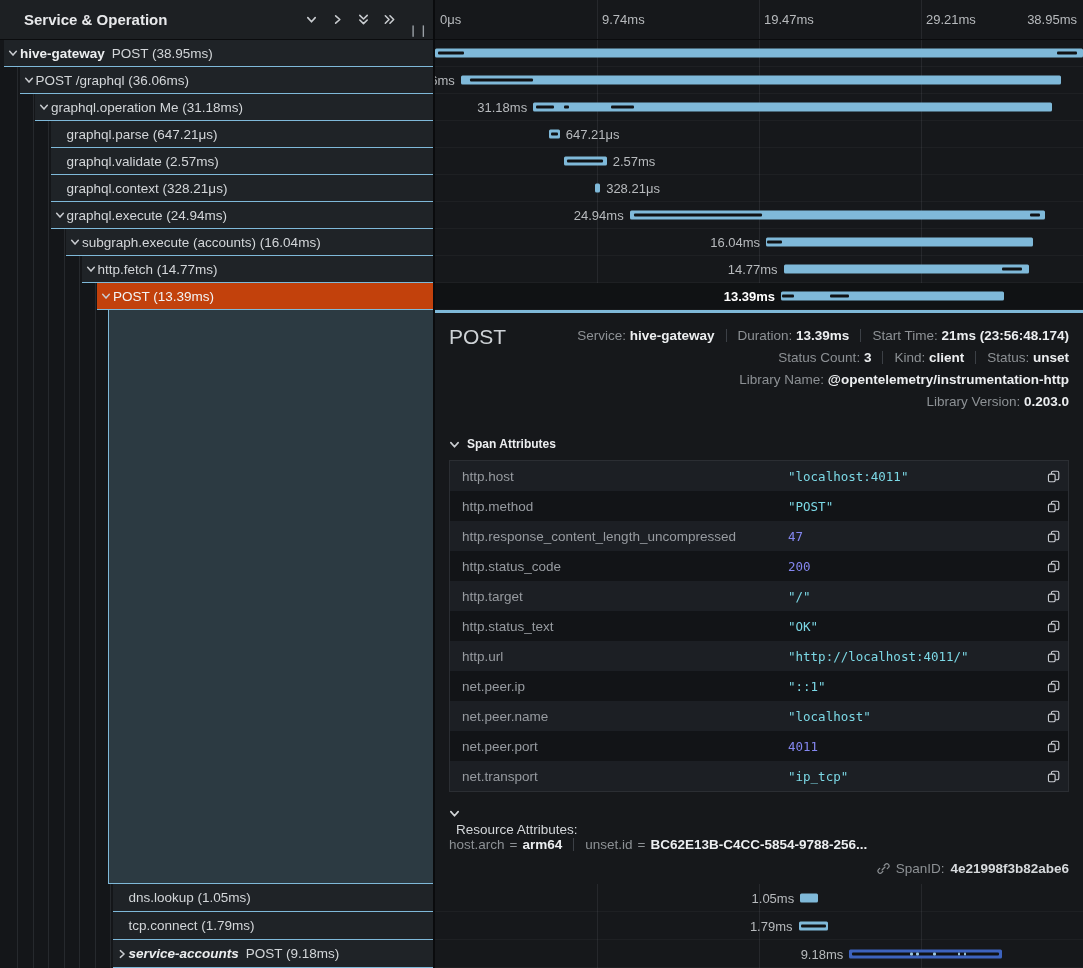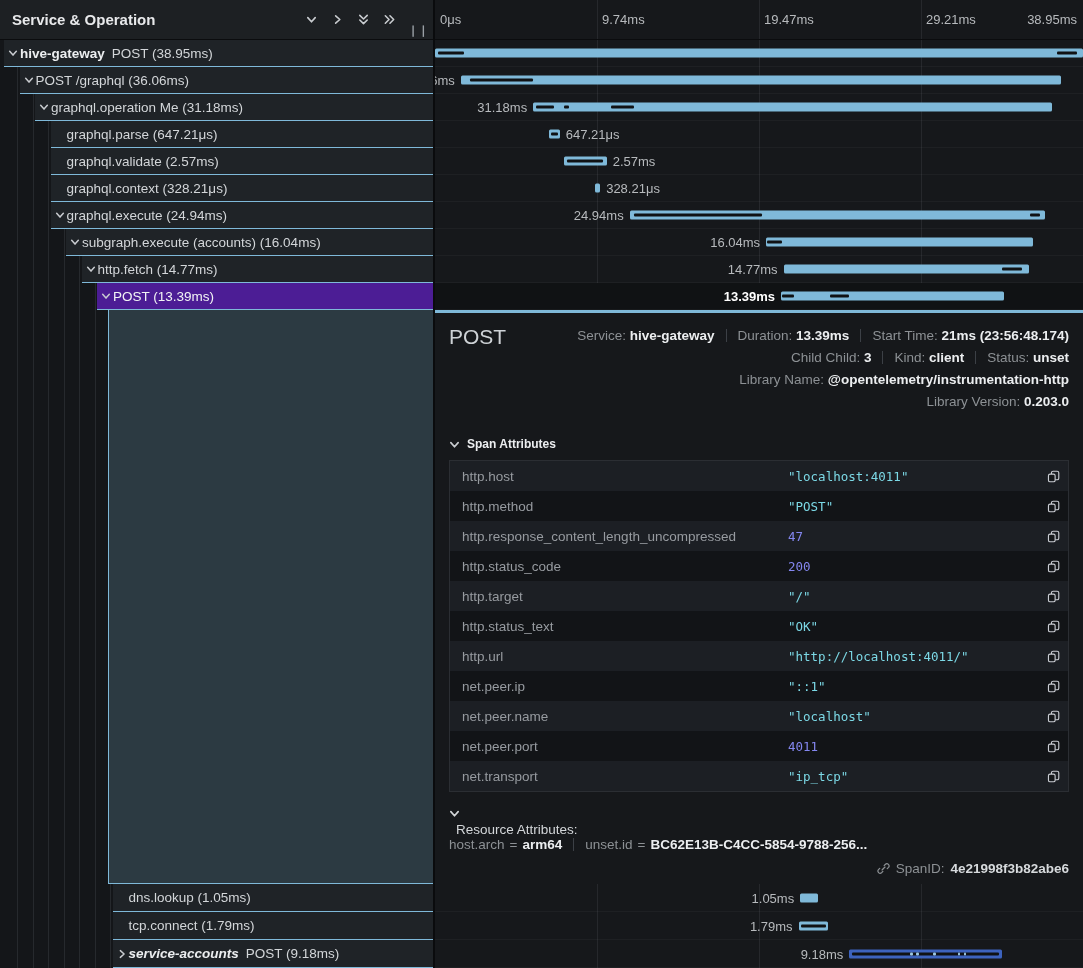--- a/index.html
+++ b/index.html
@@ -17,33 +17,33 @@
   #indent-guides {
     position:absolute; left:0; top:40px; width:433px; height:928px;
     background:repeating-linear-gradient(90deg, transparent 0px, transparent 14.5px, #26292d 14.5px, #26292d 15.5px);
     background-position:3px 0;
   }
   #left-header {
     position:absolute; left:0; top:0; width:433px; height:40px;
     background:#1d2023; border-bottom:1px solid #0b0c0e; z-index:5;
     display:flex; align-items:center;
   }
-  #left-header .title { font-size:15px; font-weight:700; color:#e8e9eb; padding-left:12px; flex:1; }
+  #left-header .title { font-size:15px; font-weight:700; color:#e8e9eb; padding-left:24px; flex:1; }
   .hdr-icon { width:26px; height:26px; display:flex; align-items:center; justify-content:center; cursor:pointer; color:#c9ccd0; }
   .hdr-icon svg { display:block; }
   #resize-handle { color:#9aa0a6; font-size:11px; font-weight:700; letter-spacing:1px;
     align-self:flex-end; padding:0 4px 2px 6px; cursor:col-resize; }
   
   .tree-row { position:absolute; left:0; width:433px; z-index:2; }
   .tree-row .row-content {
     position:absolute; top:0; right:0; bottom:0;
     background:#1f2327; border-bottom:1px solid #7fb9d9;
     display:flex; align-items:center; cursor:pointer; overflow:hidden; white-space:nowrap;
   }
-  .tree-row.selected .row-content { background:#4c1d95; }
+  .tree-row.selected .row-content { background:#c2410c; }
   .tree-chevron { width:14px; margin-left:2px; color:#c9ccd0; display:flex; align-items:center; justify-content:center; flex:none; cursor:pointer; }
   .tree-chevron.none { visibility:hidden; }
   .tree-chevron svg { display:block; }
   .tree-chevron.right svg { transform:rotate(-90deg); }
   .svc-name { font-weight:700; color:#eceef0; margin-right:7px; }
   .svc-name.italic { font-style:italic; }
   .op-name { color:#d3d6d9; }
   .tree-row.selected .op-name { color:#f2f4f5; }
   
   #expansion {
@@ -196,21 +196,21 @@
           </div>
           <span class="bar-label" style="right: calc(36.0719% + 6px);">9.18ms</span>
         </div>
       </div>
 
     <div id="detail-panel">
       <div id="detail-content">
         <div id="detail-title">POST</div>
         <div id="detail-meta">
             <div class="meta-line"><span class="meta-label">Service: </span><span class="meta-value">hive-gateway</span><span class="meta-sep"></span><span class="meta-label">Duration: </span><span class="meta-value">13.39ms</span><span class="meta-sep"></span><span class="meta-label">Start Time: </span><span class="meta-value">21ms (23:56:48.174)</span></div>
-            <div class="meta-line"><span class="meta-label">Child Child: </span><span class="meta-value">3</span><span class="meta-sep"></span><span class="meta-label">Kind: </span><span class="meta-value">client</span><span class="meta-sep"></span><span class="meta-label">Status: </span><span class="meta-value">unset</span></div>
+            <div class="meta-line"><span class="meta-label">Status Count: </span><span class="meta-value">3</span><span class="meta-sep"></span><span class="meta-label">Kind: </span><span class="meta-value">client</span><span class="meta-sep"></span><span class="meta-label">Status: </span><span class="meta-value">unset</span></div>
             <div class="meta-line"><span class="meta-label">Library Name: </span><span class="meta-value">@opentelemetry/instrumentation-http</span></div>
             <div class="meta-line"><span class="meta-label">Library Version: </span><span class="meta-value">0.203.0</span></div>
           </div>
 
         <div class="section-head">
           <span class="sh-chevron">
             <svg width="11" height="11" viewBox="0 0 12 12" fill="none" stroke="currentColor" stroke-width="1.8" stroke-linecap="round" stroke-linejoin="round">
                 <polyline points="2,4 6,8.5 10,4"></polyline>
               </svg>
           </span>

